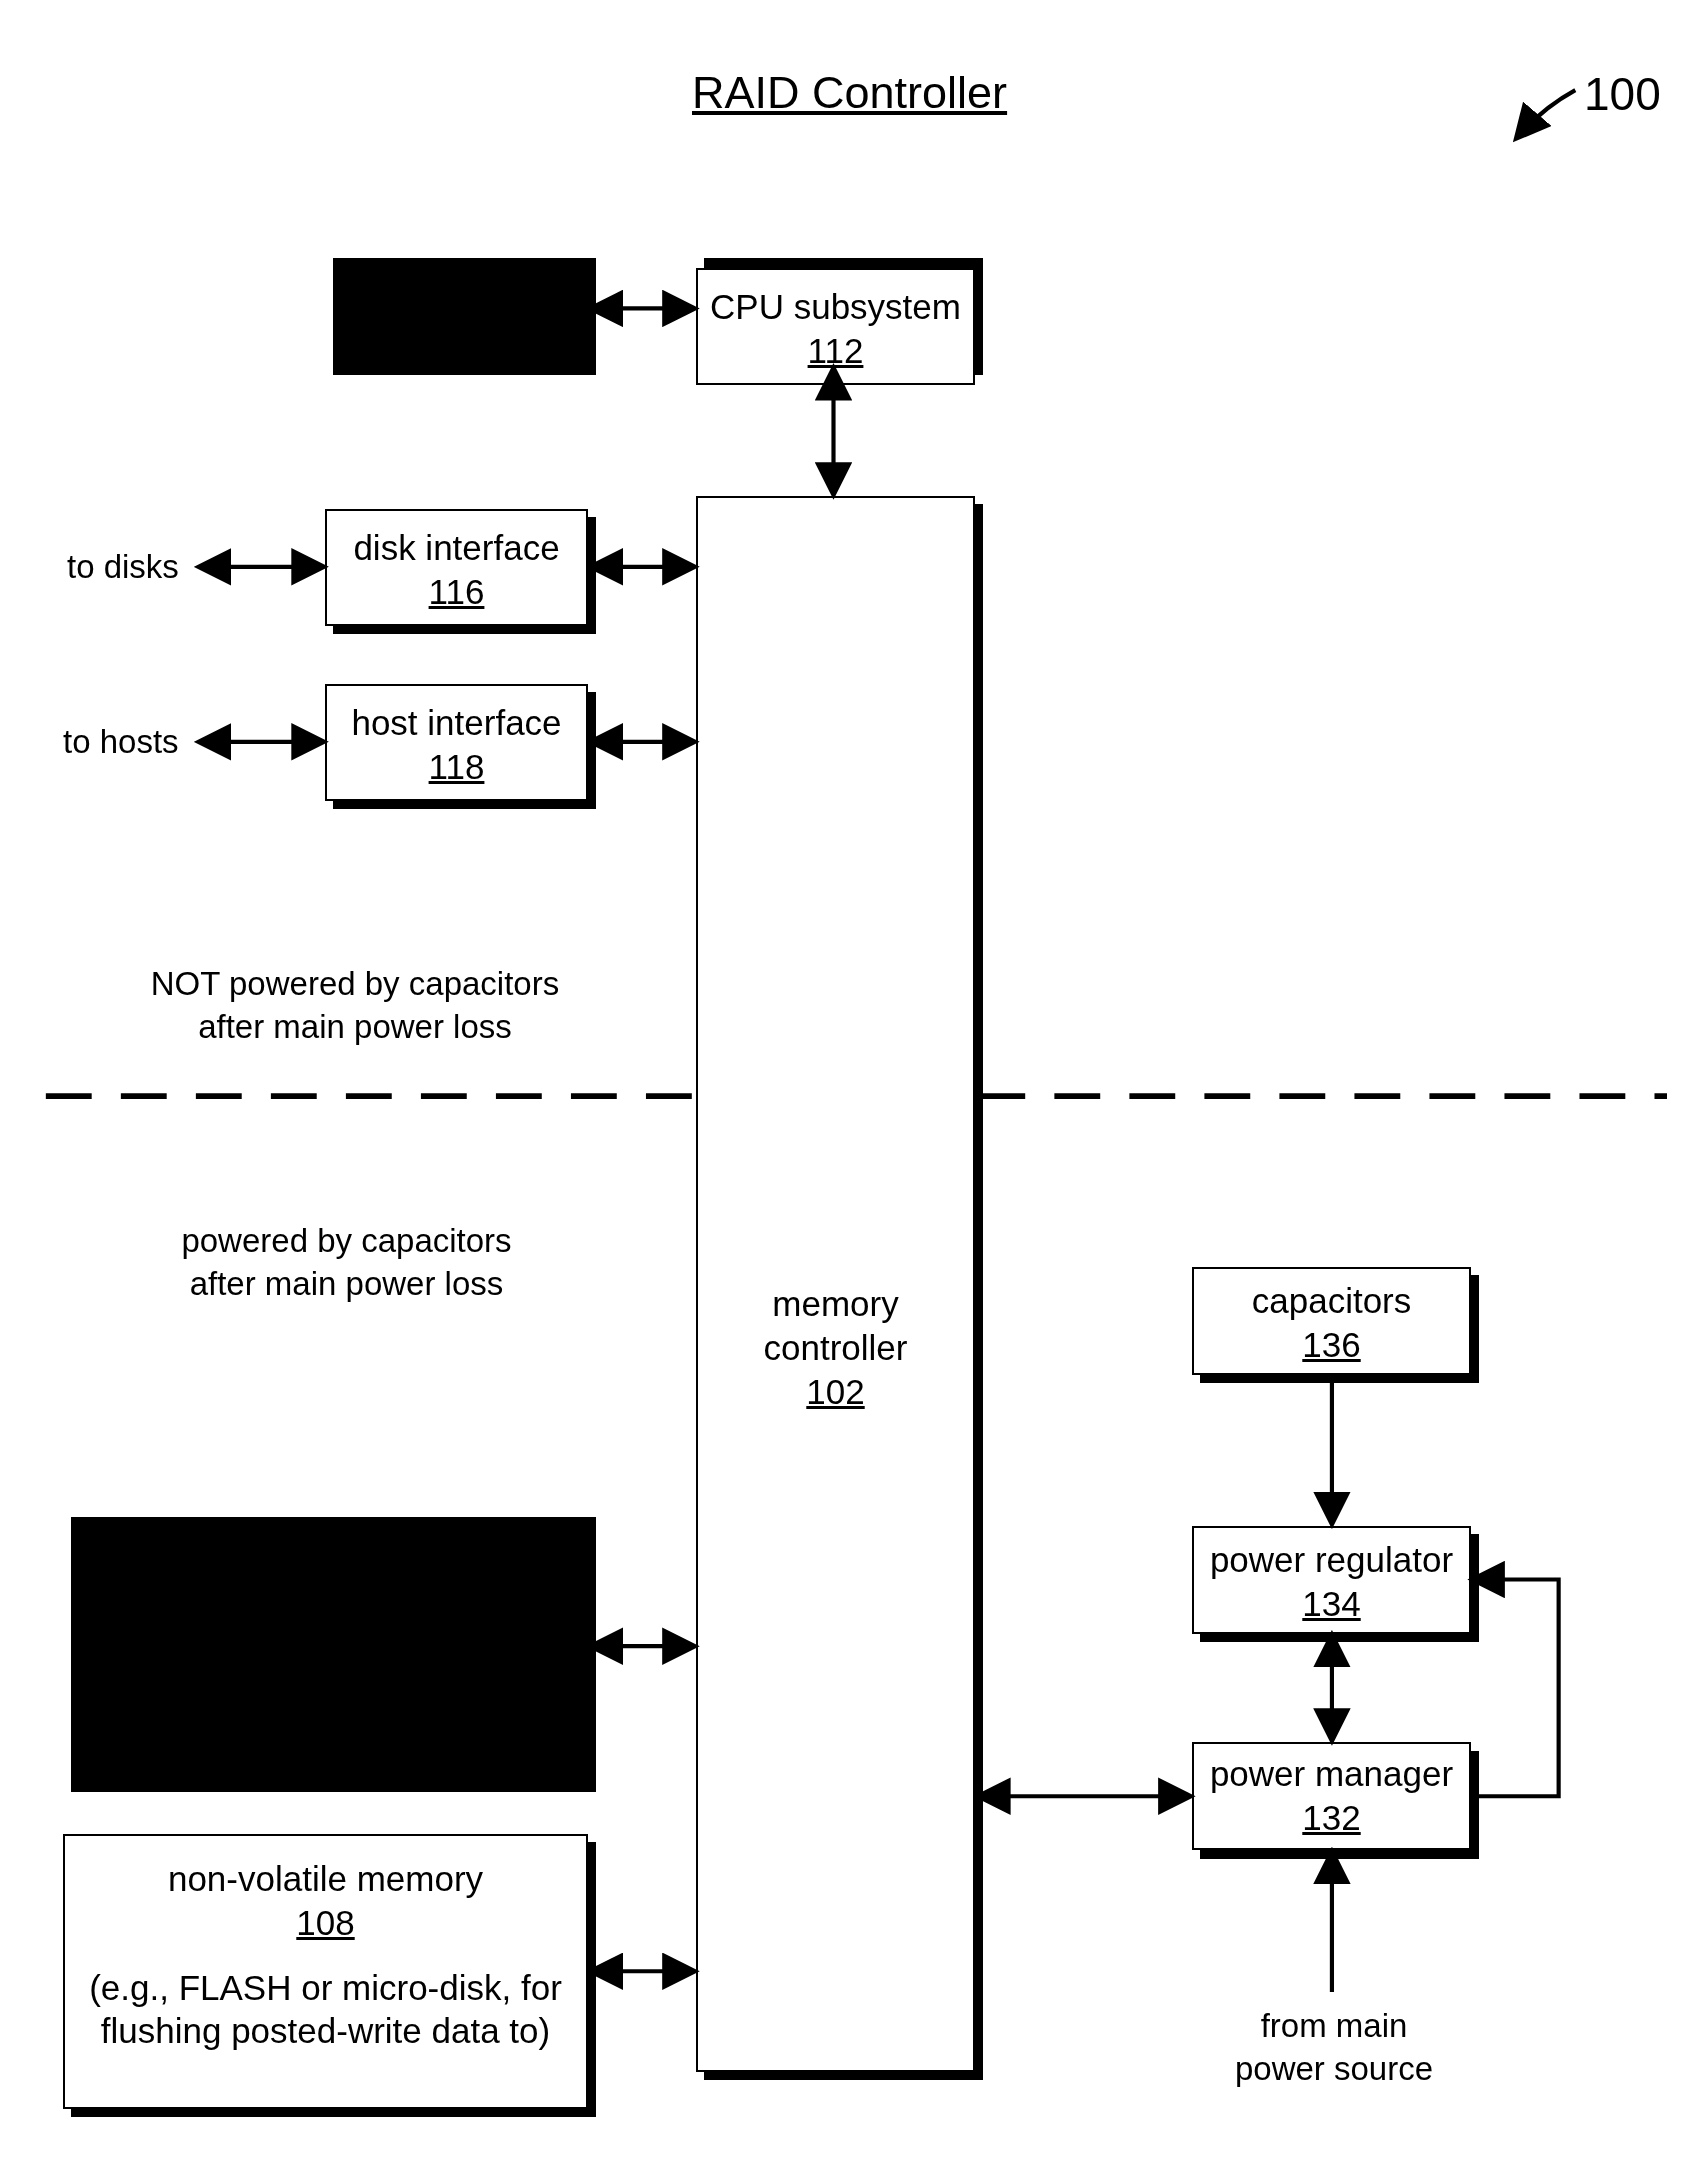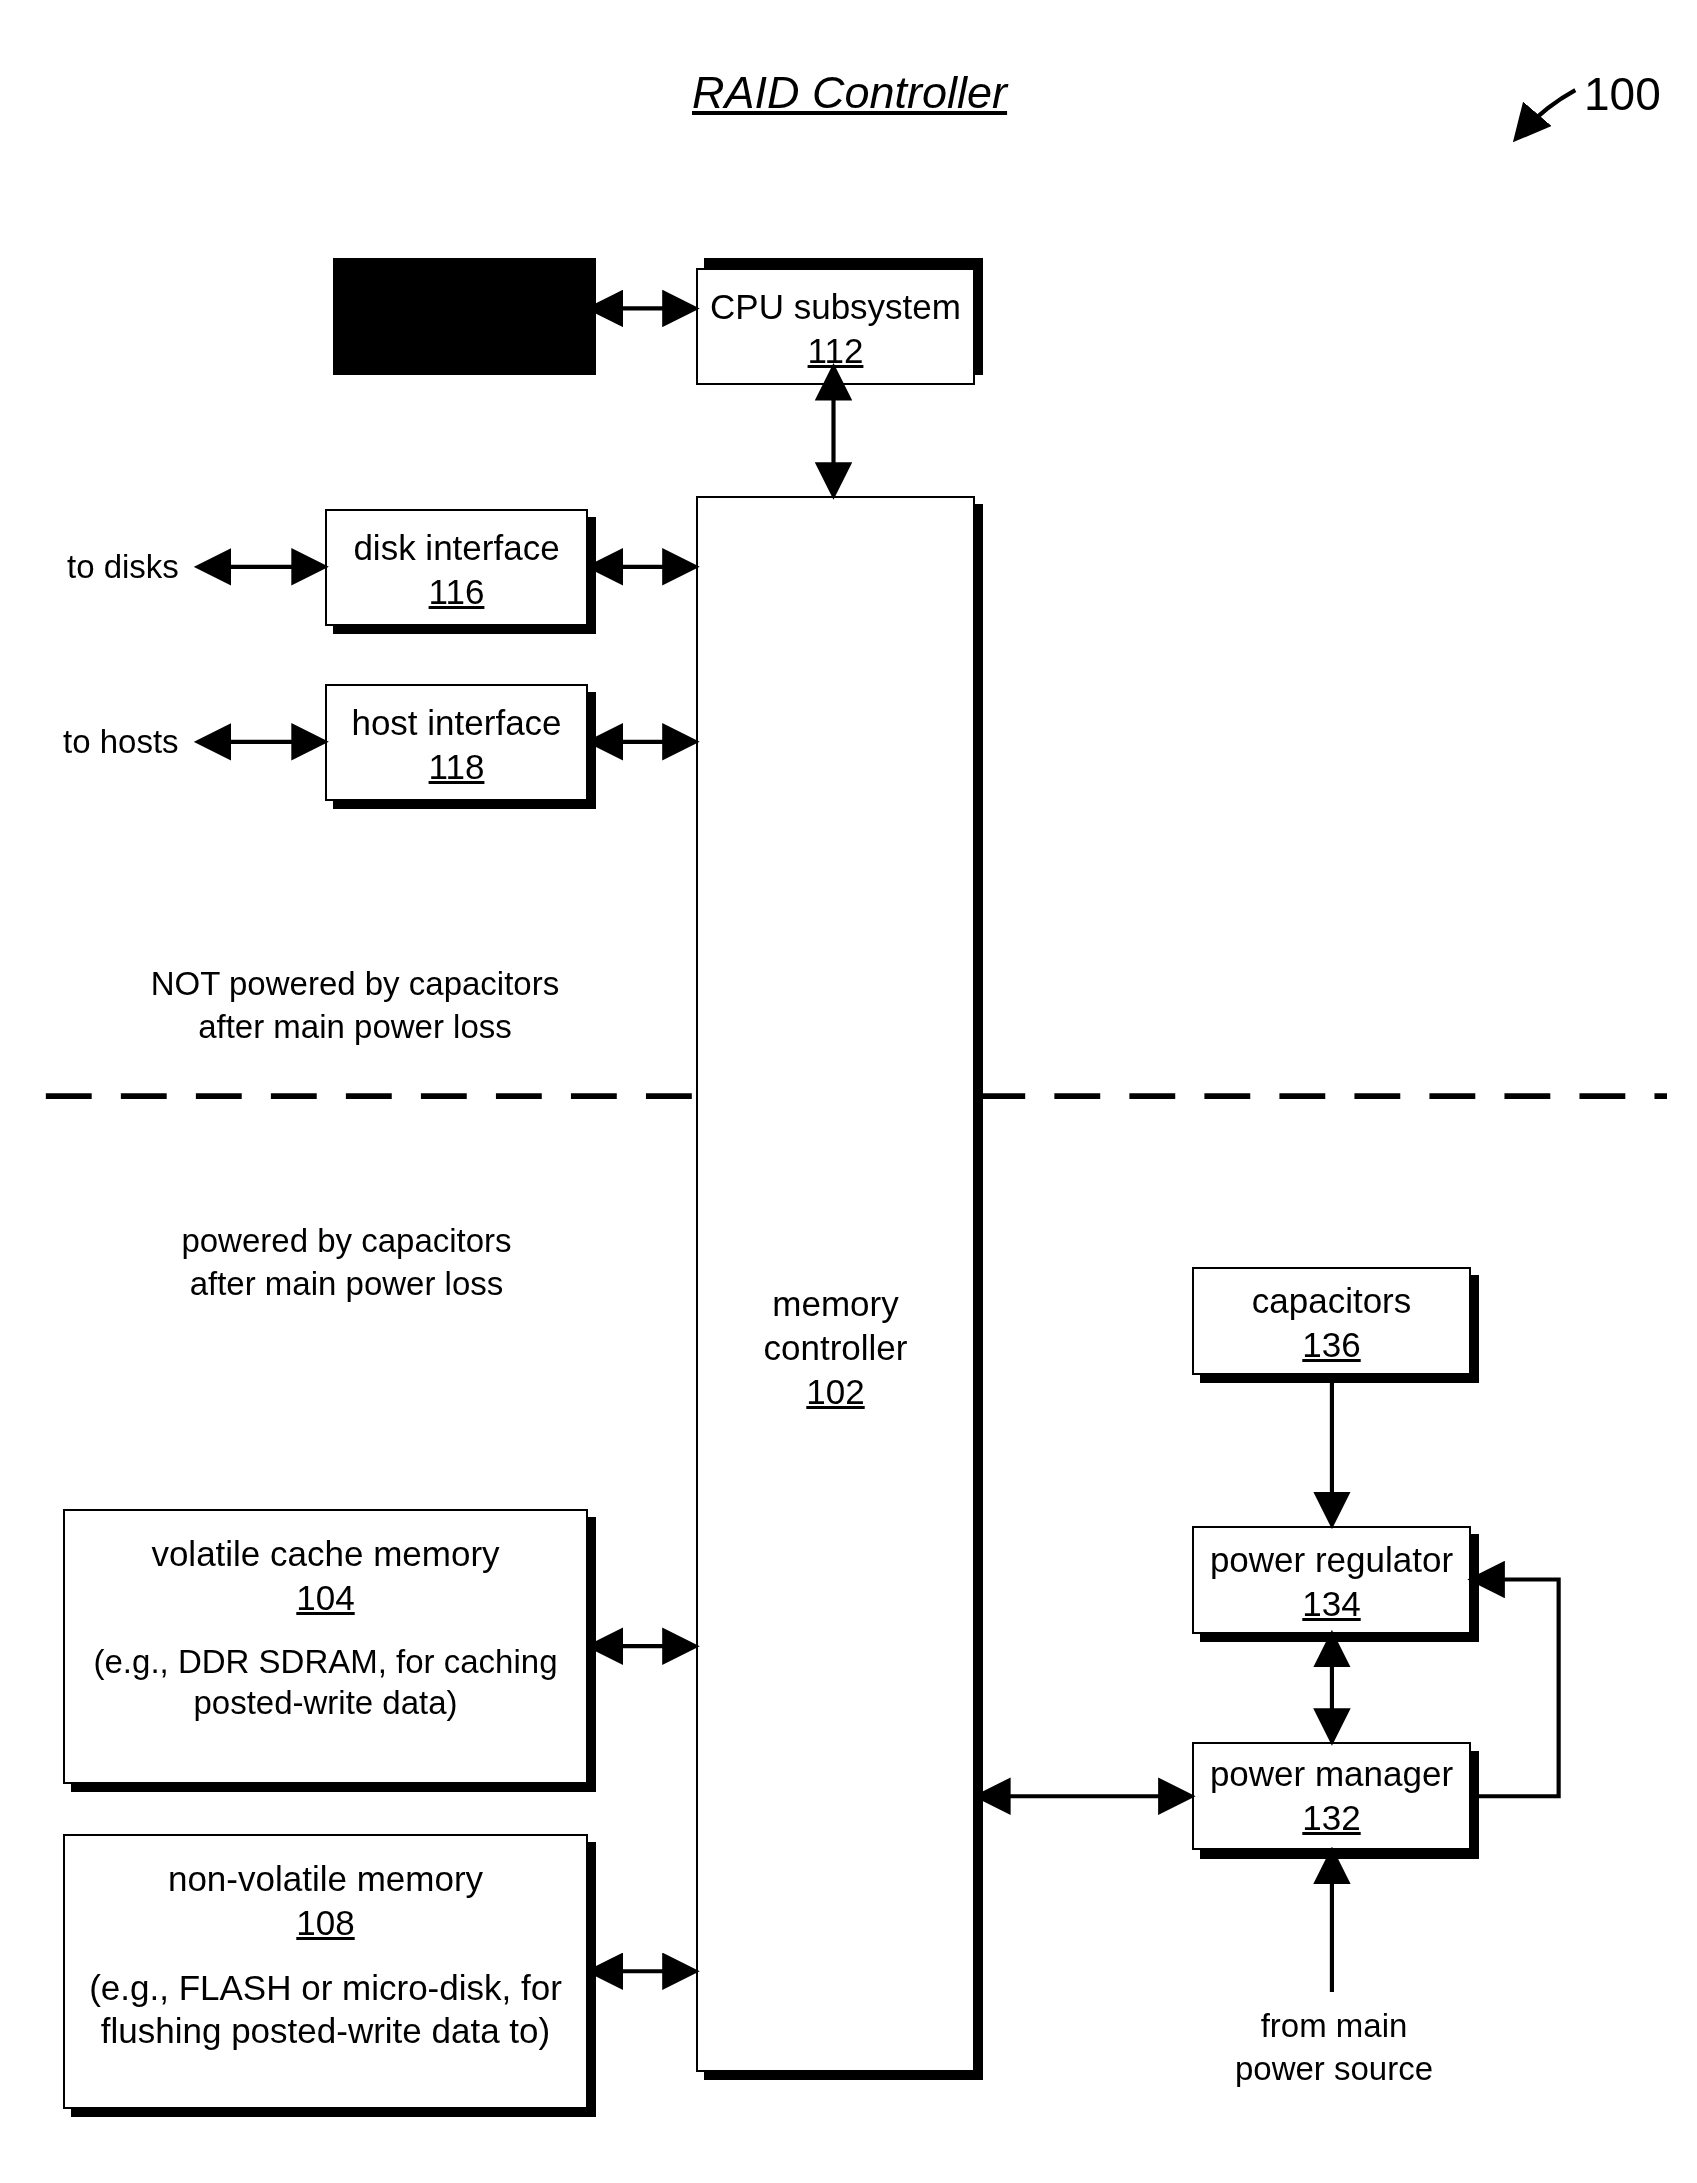--- a/index.html
+++ b/index.html
@@ -9,21 +9,20 @@
     font-family: Arial, Helvetica, sans-serif;
     color: #000;
   }
   .canvas {
     position: relative;
     width: 1697px;
     height: 2183px;
   }
   .title {
     position: absolute;
-    font-style: italic;
     font-size: 45px;
     text-decoration: underline;
     text-align: center;
   }
   .refnum {
     position: absolute;
     font-size: 46px;
   }
   .box {
     position: absolute;
@@ -81,26 +80,20 @@
     <div class="num">118</div>
   </div>
 
   <div class="shadow" style="left:704px; top:504px; width:279px; height:1576px;"></div>
   <div class="box" style="left:696px; top:496px; width:279px; height:1576px; padding-top:784px;">
     <div>memory controller</div>
     <div class="num">102</div>
   </div>
 
   <div class="shadow" style="left:71px; top:1517px; width:525px; height:275px;"></div>
-  <div class="box" style="left:63px; top:1509px; width:525px; height:275px; padding-top:21px;">
-    <div>volatile cache memory</div>
-    <div class="num">104</div>
-    <div style="height:21px;"></div>
-    <div style="font-size:33px;">(e.g., DDR SDRAM, for caching posted-write data)</div>
-  </div>
 
   <div class="shadow" style="left:71px; top:1842px; width:525px; height:275px;"></div>
   <div class="box" style="left:63px; top:1834px; width:525px; height:275px; padding-top:21px;">
     <div>non-volatile memory</div>
     <div class="num">108</div>
     <div style="height:21px;"></div>
     <div style="font-size:35px;">(e.g., FLASH or micro-disk, for flushing posted-write data to)</div>
   </div>
 
   <div class="shadow" style="left:1200px; top:1275px; width:279px; height:108px;"></div>

